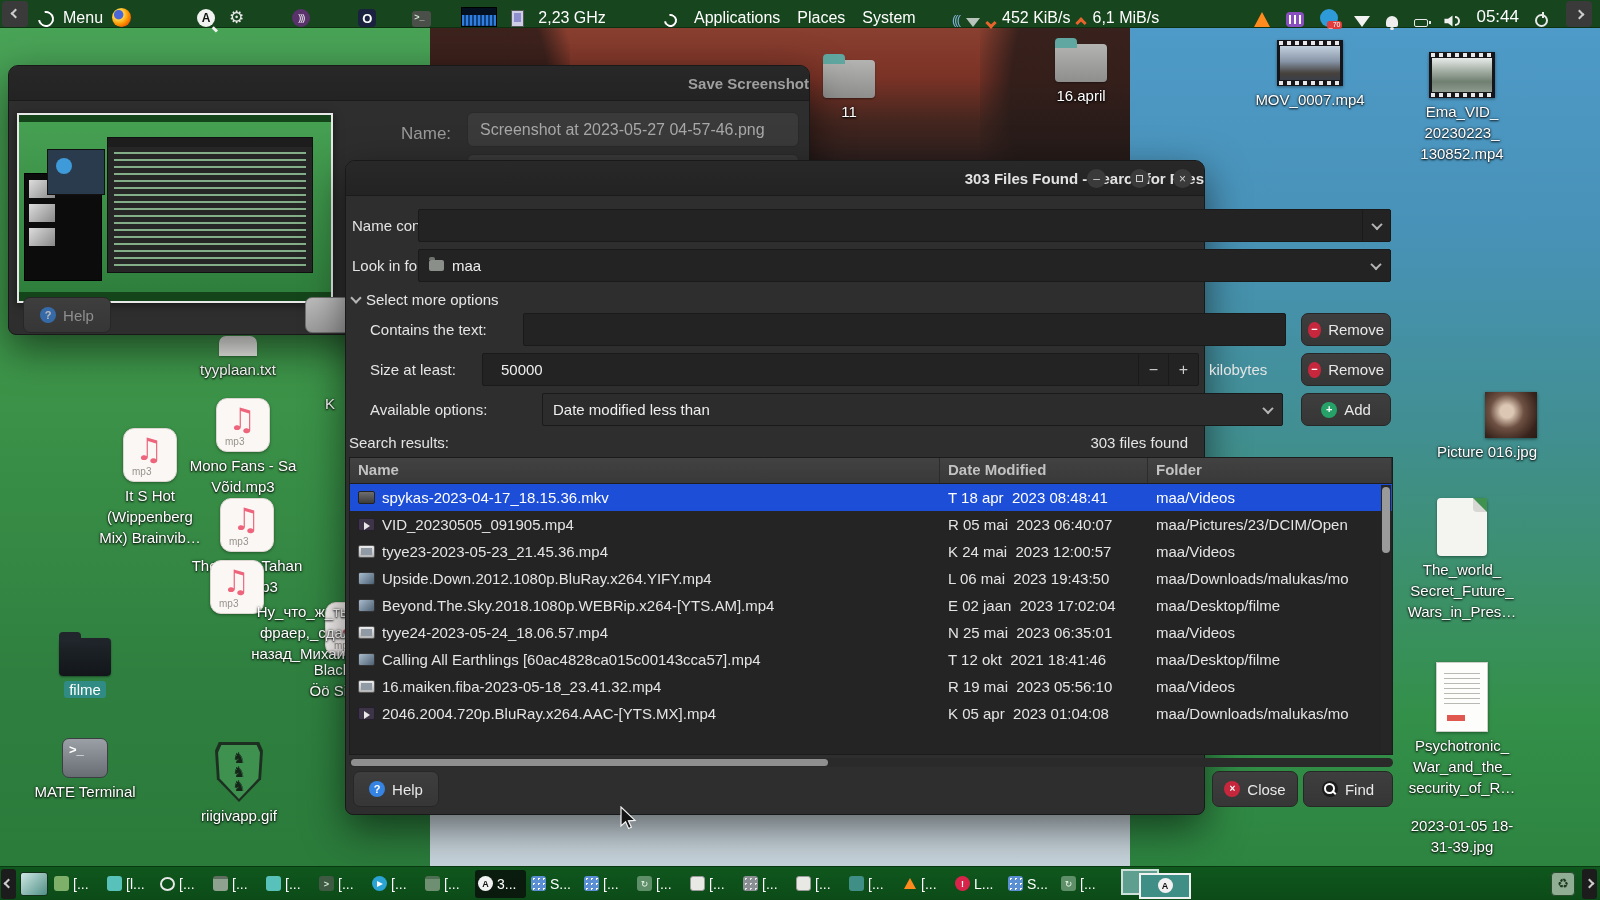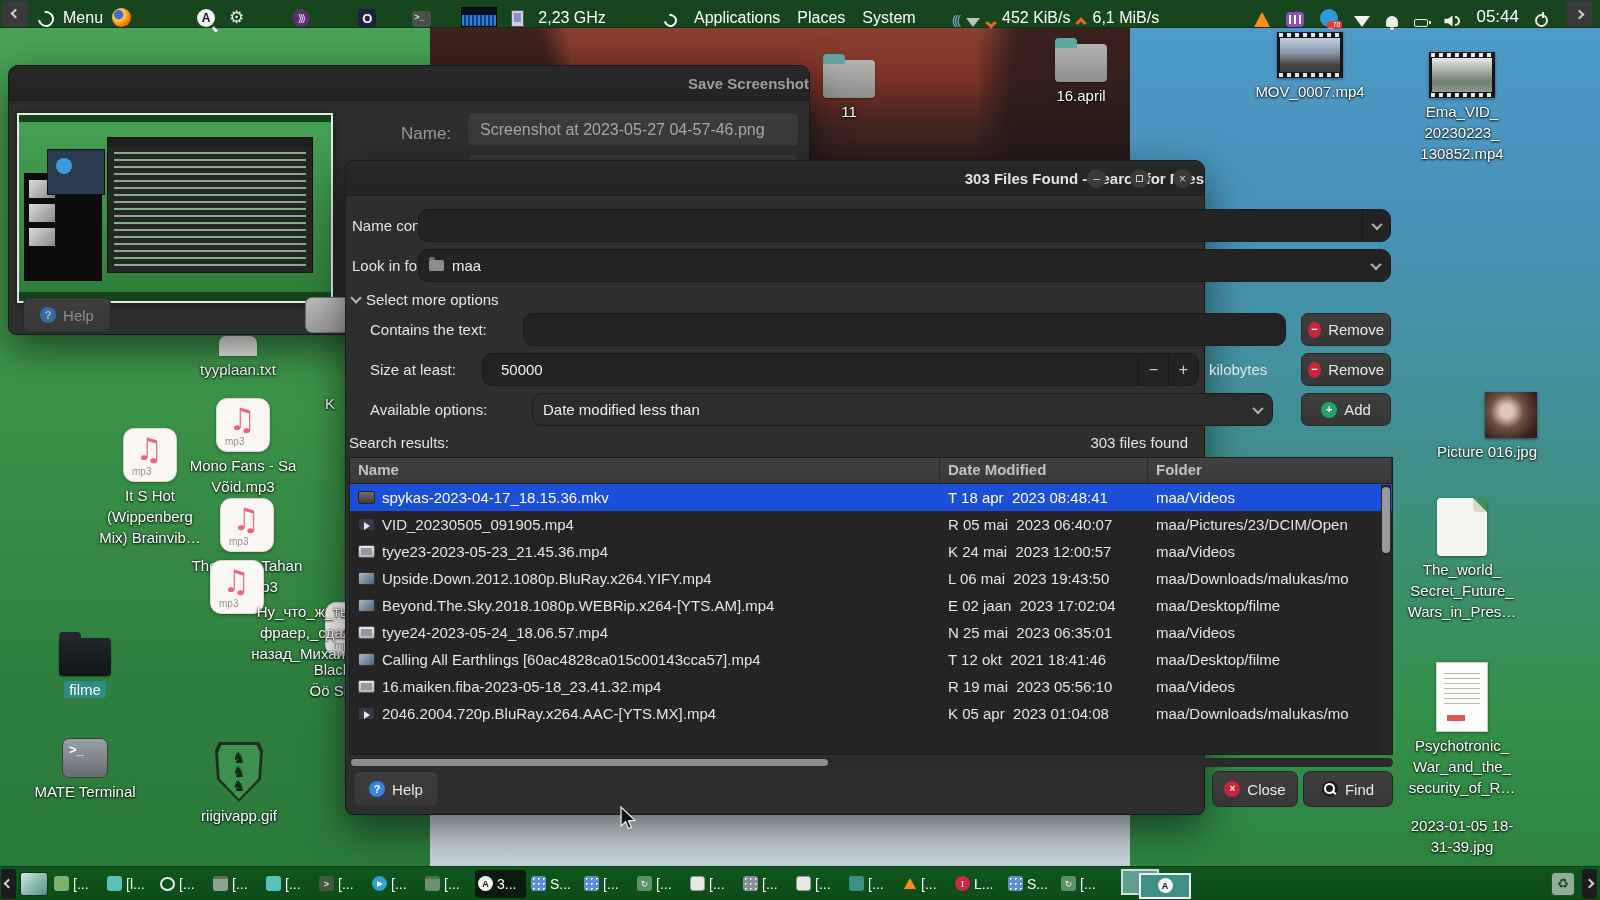--- a/index.html
+++ b/index.html
@@ -77,21 +77,21 @@
   .cic{width:16px;height:16px;border-radius:50%;display:inline-flex;align-items:center;justify-content:center;
      color:#fff;font-size:11px;font-weight:bold;line-height:1;}
   .cic.help{background:#3584e4;}
   .cic.close{background:#c7273c;font-size:10px;}
   .cic.minus{background:#c7273c;}
   .cic.plus{background:#26a269;}
   .cic.find{background:#1c1c1c;position:relative;}
   .cic.find::before{content:"";width:7px;height:7px;border:2px solid #fff;border-radius:50%;position:absolute;left:2px;top:2px;}
   .cic.find::after{content:"";width:2px;height:5px;background:#fff;position:absolute;right:3px;bottom:2px;transform:rotate(-45deg);}
 
-  .entry{background:#232323;border:1px solid #1a1a1a;border-radius:10px;position:absolute;
+  .entry{background:#232323;border:1px solid #1a1a1a;border-radius:2px;position:absolute;
      display:flex;align-items:center;font-size:15px;color:#eee;padding:0 10px;}
   .chev{width:8px;height:8px;border-right:2px solid #b5b5b5;border-bottom:2px solid #b5b5b5;
      display:inline-block;transform:rotate(45deg) translate(-1px,-1px);}
 
   
   .save-dlg{left:8px;top:65px;width:802px;height:270px;z-index:3;}
   .save-thumb{position:absolute;left:8px;top:47px;width:316px;height:190px;background:#2f8a3d;
      border:2px solid #e8e8e8;box-shadow:0 2px 8px rgba(0,0,0,.5);}
   .mini-top{position:absolute;left:0;right:0;top:0;height:7px;background:#14451a;}
   .mini-bottom{position:absolute;left:0;right:0;bottom:0;height:9px;background:#14451a;}
@@ -235,21 +235,21 @@
         <div class="dlabel">
           <div><span>11</span></div>
         </div>
       </div>
       <div class="dicon" style="left: 1006px; top: 44px; width: 150px;">
         <div class="ic-folder teal"></div>
         <div class="dlabel">
           <div><span>16.april</span></div>
         </div>
       </div>
-      <div class="dicon" style="left: 1235px; top: 32px; width: 150px;">
+      <div class="dicon" style="left: 1235px; top: 40px; width: 150px;">
         <div class="ic-film photo-dark">
           <div class="inner"></div>
         </div>
         <div class="dlabel">
           <div><span>MOV_0007.mp4</span></div>
         </div>
       </div>
       <div class="dicon" style="left: 1387px; top: 52px; width: 150px;">
         <div class="ic-film snow">
           <div class="inner"></div>
@@ -461,21 +461,21 @@
           <span>+</span>
         </div>
     </div>
     <span class="sd-label" style="left:863px;top:200px">kilobytes</span>
     <button class="gbtn" style="position:absolute;left:955px;top:192px;width:90px;height:33px">
       <span class="cic minus">−</span>
       <span>Remove</span>
     </button>
 
     <span class="sd-label" style="left:24px;top:240px">Available options:</span>
-    <div class="entry" style="left:186px;top:232px;width:741px;height:33px;background:#2c2c2c">
+    <div class="entry" style="left:196px;top:232px;width:741px;height:33px;background:#2c2c2c">
       <span>Date modified less than</span>
       <span class="combo-chev chev"></span>
     </div>
     <button class="gbtn" style="position:absolute;left:955px;top:232px;width:90px;height:33px">
       <span class="cic plus">+</span>
       <span>Add</span>
     </button>
 
     <span class="sd-label" style="left:3px;top:273px">Search results:</span>
     <span class="sd-label" style="right:16px;top:273px">303 files found</span>

